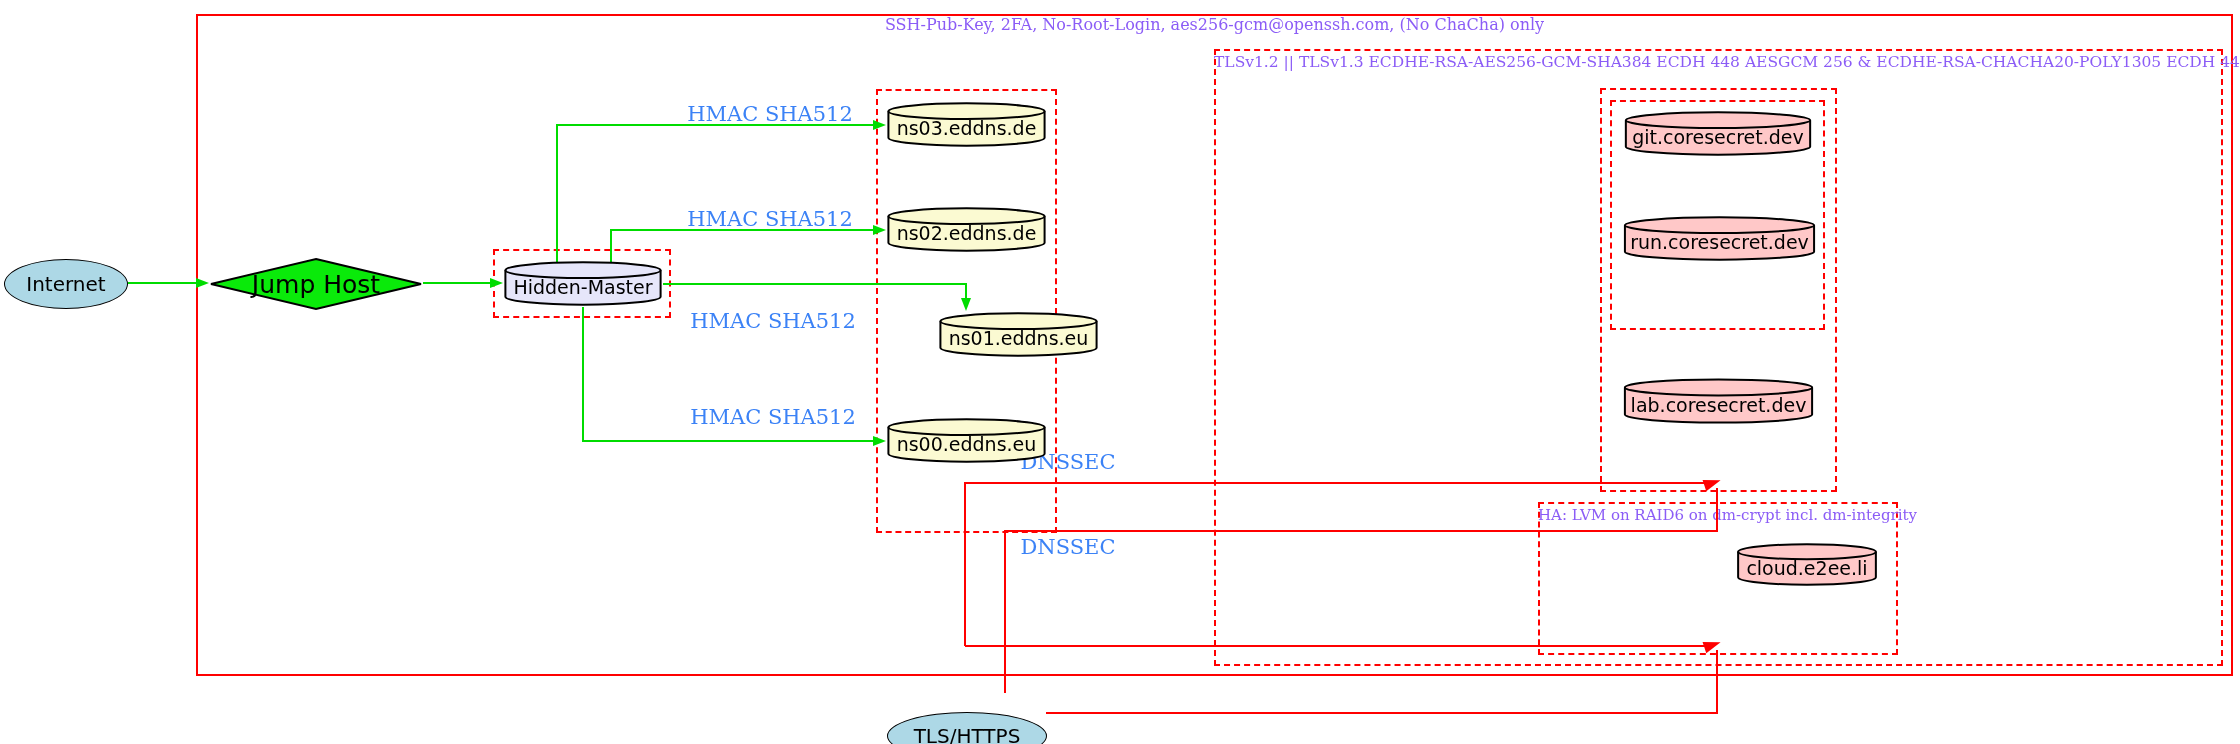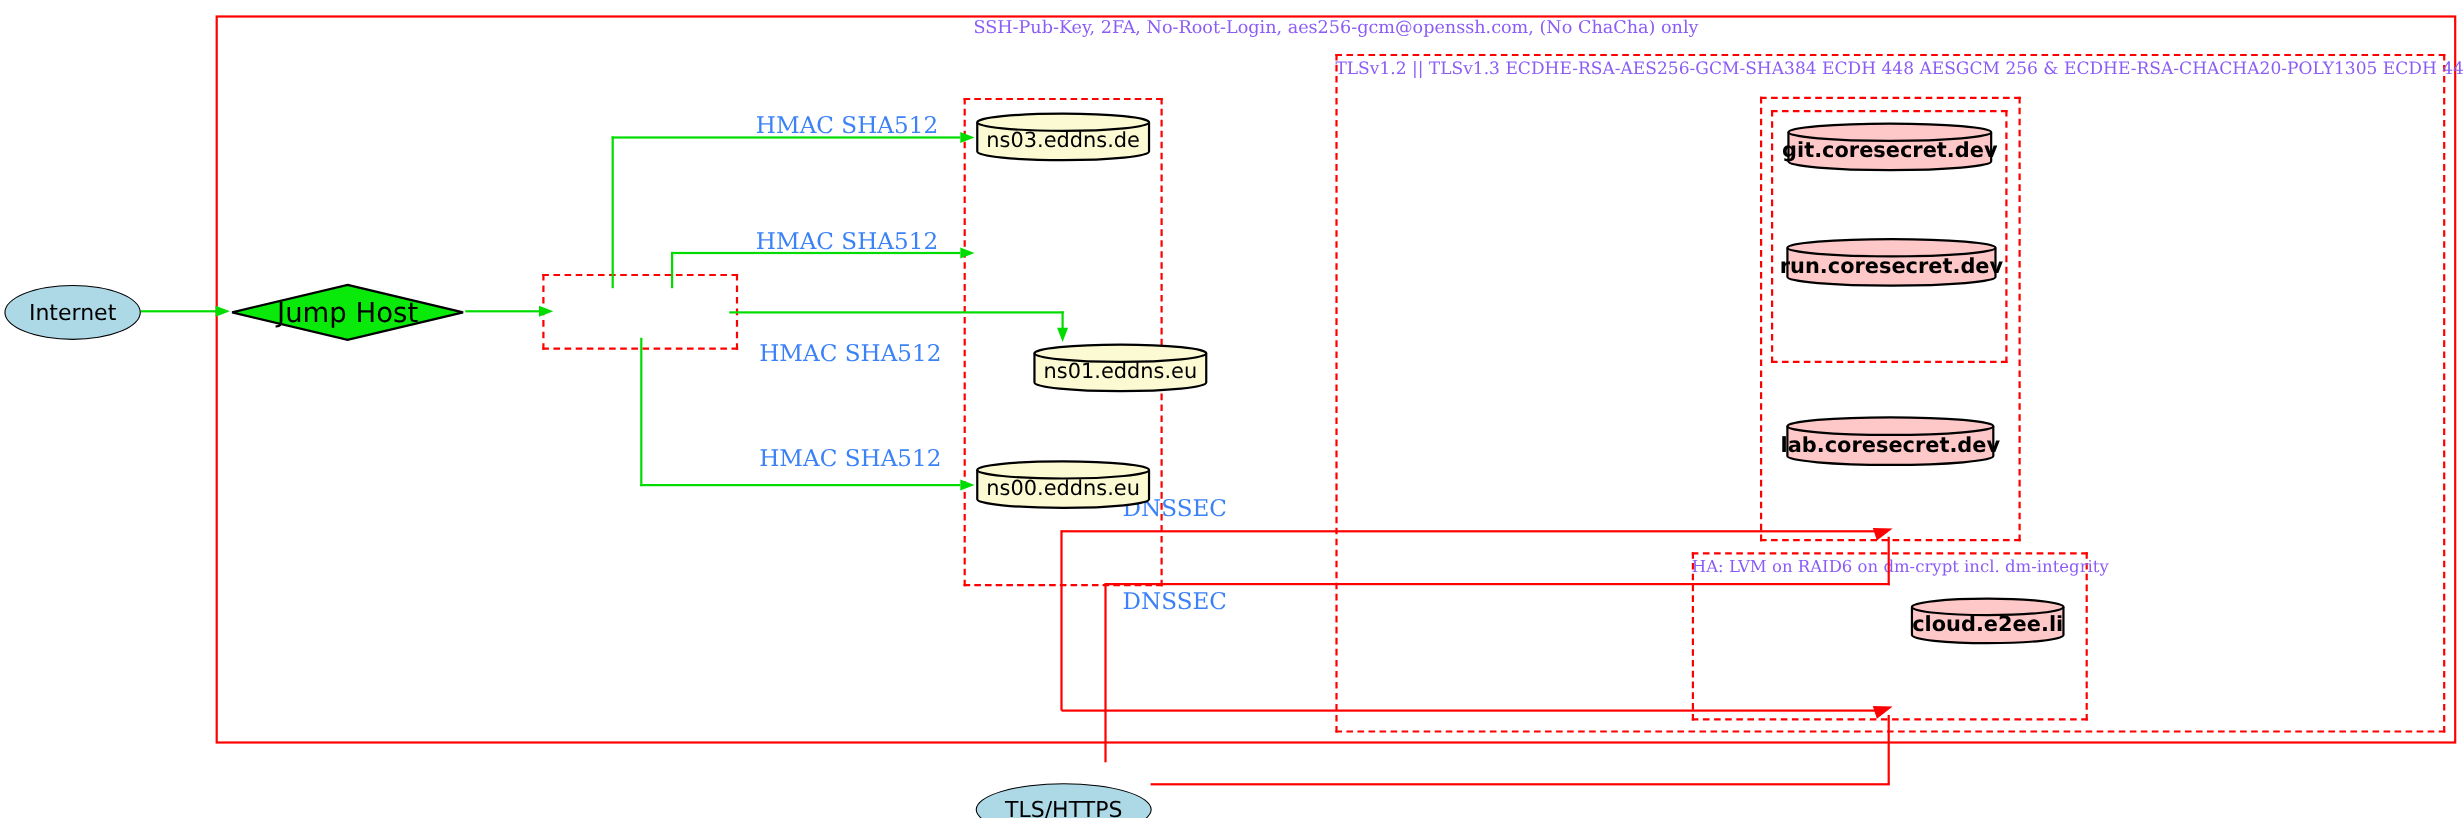--- a/index.html
+++ b/index.html
@@ -32,21 +32,21 @@
                 font-size:20px;color:#000;box-sizing:border-box;}
   .node-diamond{position:absolute;}
   .node-diamond svg{position:absolute;left:0;top:0;width:100%;height:100%;overflow:visible;}
   .node-diamond .nlabel{padding-top:0;}
   .cyl{position:absolute;}
   .cyl svg{position:absolute;left:0;top:0;width:100%;height:100%;overflow:visible;}
   .cyl path{stroke:#000;stroke-width:2;vector-effect:non-scaling-stroke;fill:none;}
   .cyl .cyl-body{fill:currentColor;}
   .cyl.lav{color:var(--lavender,#e6e6fa);}
   .cyl.yellow{color:var(--lightyellow,#fbfad2);}
-  .cyl.pink{color:var(--pink,#ffc8c8);font-weight:bold;}
+  .cyl.pink{color:var(--pink,#ffc8c8);}
   .nlabel{position:relative;display:flex;width:100%;height:100%;align-items:center;
           justify-content:center;padding-top:7px;box-sizing:border-box;
           font-size:19px;color:#000;white-space:nowrap;}
 </style>
 </head>
 <body>
 
 <div id="canvas">
 
   <div class="cluster" style="left:196px;top:14px;width:2037px;height:662px;"></div>
@@ -129,29 +129,43 @@
     <span>Internet</span>
   </div>
 
   <div class="node-diamond" style="left:209px;top:258px;width:214px;height:52px;">
     <svg viewBox="0 0 214 52" preserveAspectRatio="none">
       <polygon points="107,1 212,26 107,51 2,26" fill="var(--green-node,#0aea0a)" stroke="#000" stroke-width="2" vector-effect="non-scaling-stroke"></polygon>
     </svg>
     <span class="nlabel" style="font-size:25px;">Jump Host</span>
   </div>
 
+  <div class="cyl lav" style="left:503px;top:260px;width:160px;height:47px;">
+    <svg viewBox="0 0 100 30" preserveAspectRatio="none">
+      <path class="cyl-body" d="M1.5,6.5 A48.5,5 0 0 1 98.5,6.5 L98.5,23.5 A48.5,5 0 0 1 1.5,23.5 Z"></path>
+      <path class="cyl-rim" d="M1.5,6.5 A48.5,5 0 0 0 98.5,6.5"></path>
+    </svg>
+    <span class="nlabel">Hidden-Master</span>
+  </div>
 
   <div class="cyl yellow" style="left:886px;top:101px;width:161px;height:47px;">
     <svg viewBox="0 0 100 30" preserveAspectRatio="none">
       <path class="cyl-body" d="M1.5,6.5 A48.5,5 0 0 1 98.5,6.5 L98.5,23.5 A48.5,5 0 0 1 1.5,23.5 Z"></path>
       <path class="cyl-rim" d="M1.5,6.5 A48.5,5 0 0 0 98.5,6.5"></path>
     </svg>
     <span class="nlabel">ns03.eddns.de</span>
   </div>
 
+  <div class="cyl yellow" style="left:886px;top:206px;width:161px;height:47px;">
+    <svg viewBox="0 0 100 30" preserveAspectRatio="none">
+      <path class="cyl-body" d="M1.5,6.5 A48.5,5 0 0 1 98.5,6.5 L98.5,23.5 A48.5,5 0 0 1 1.5,23.5 Z"></path>
+      <path class="cyl-rim" d="M1.5,6.5 A48.5,5 0 0 0 98.5,6.5"></path>
+    </svg>
+    <span class="nlabel">ns02.eddns.de</span>
+  </div>
 
   <div class="cyl yellow" style="left:938px;top:311px;width:161px;height:47px;">
     <svg viewBox="0 0 100 30" preserveAspectRatio="none">
       <path class="cyl-body" d="M1.5,6.5 A48.5,5 0 0 1 98.5,6.5 L98.5,23.5 A48.5,5 0 0 1 1.5,23.5 Z"></path>
       <path class="cyl-rim" d="M1.5,6.5 A48.5,5 0 0 0 98.5,6.5"></path>
     </svg>
     <span class="nlabel">ns01.eddns.eu</span>
   </div>
 
   <div class="cyl yellow" style="left:886px;top:417px;width:161px;height:47px;">

